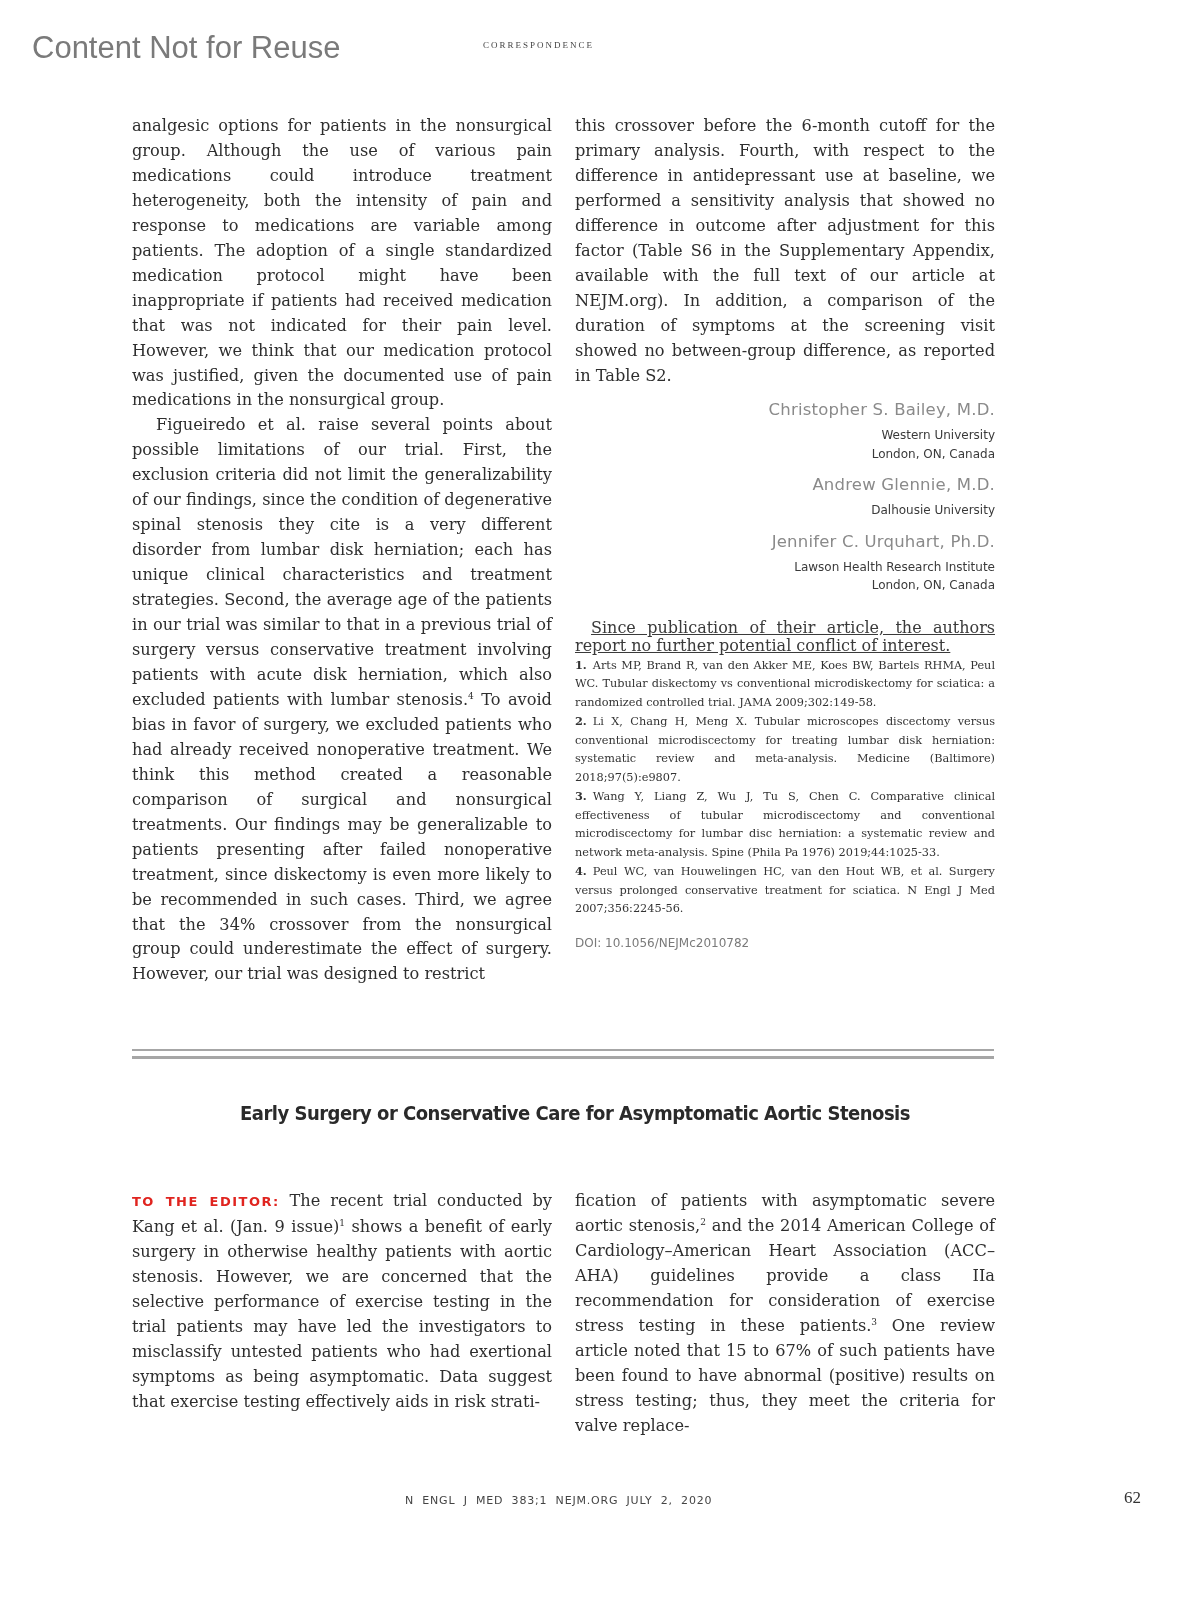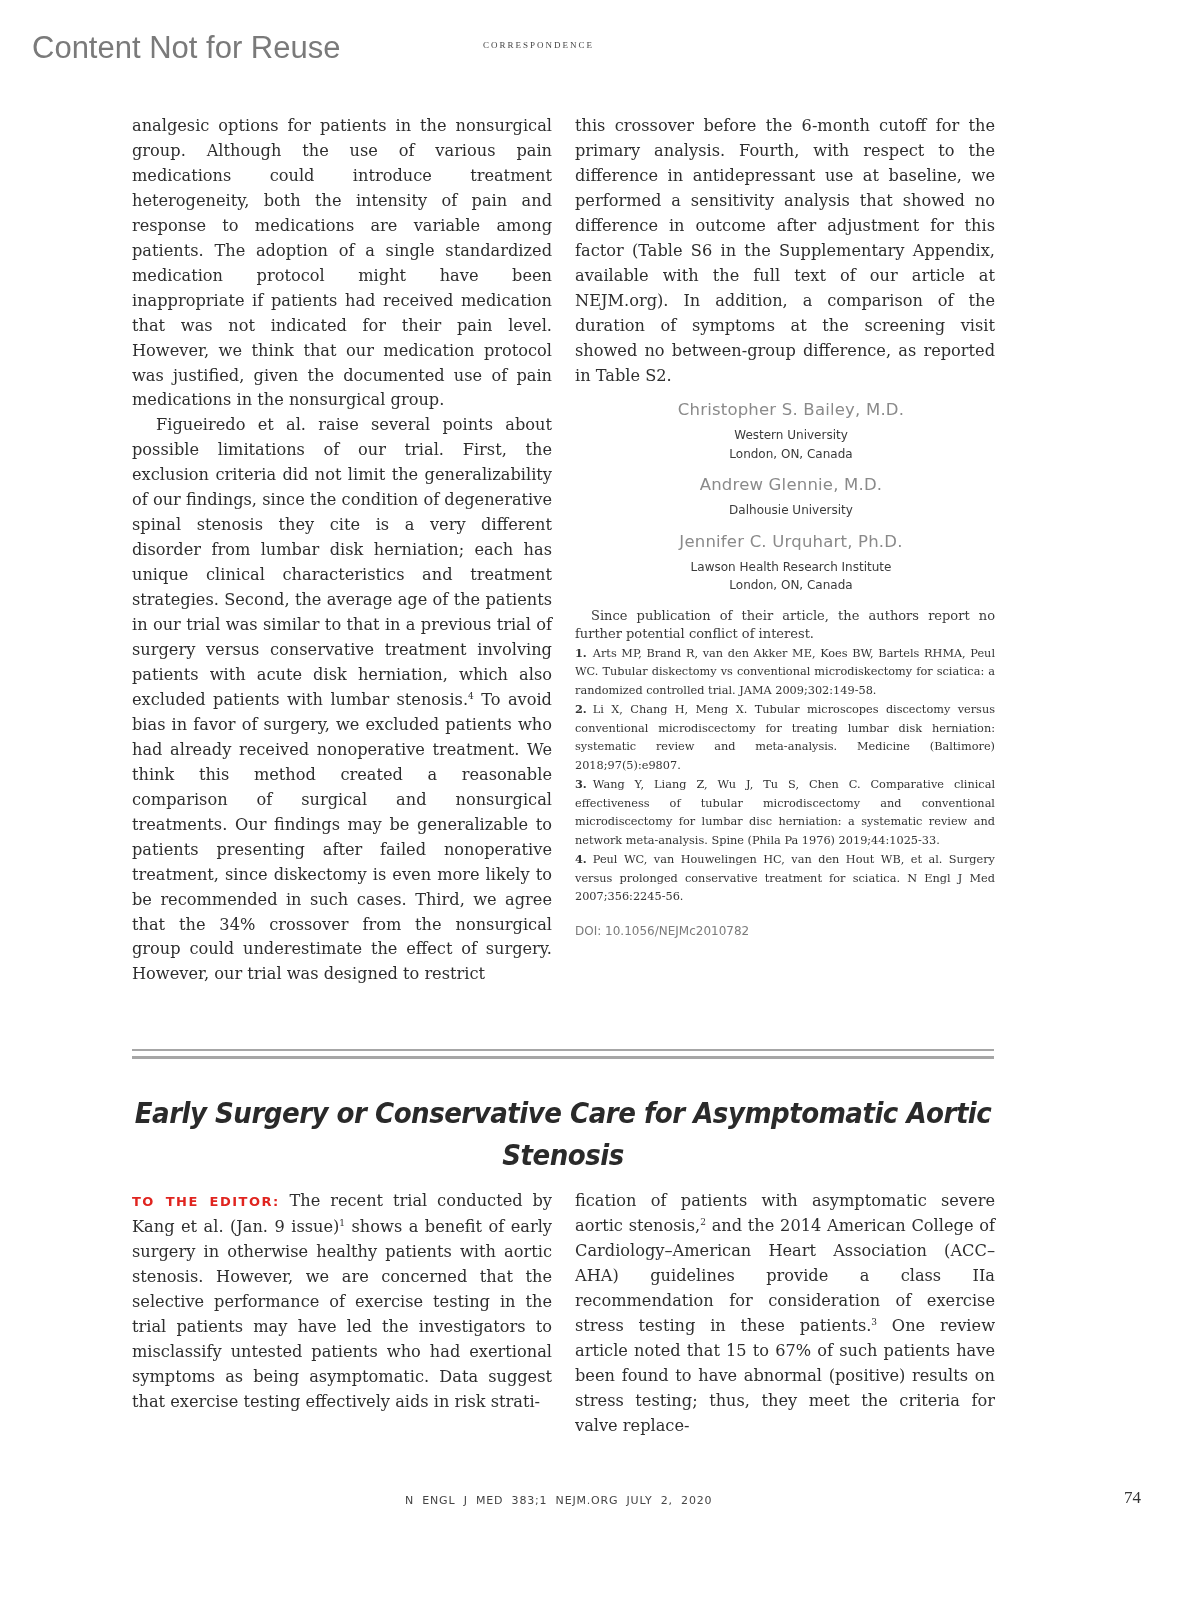--- a/index.html
+++ b/index.html
@@ -16,36 +16,36 @@
   .col {
     position: absolute; width: 420px;
     font-family: "DejaVu Serif", serif; font-size: 16.2px; line-height: 24.95px;
     text-align: justify; color: #2e2e2e;
   }
   .col p { margin: 0; }
   .col p.indent { text-indent: 24px; }
   .col-left-top { left: 132px; top: 114px; }
   .col-right-top { left: 575px; top: 114px; width: 420px; }
   sup { font-size: 9px; line-height: 0; vertical-align: super; }
-  .sig { font-family: "DejaVu Sans", sans-serif; text-align: center; margin-left: 12px; }
+  .sig { font-family: "DejaVu Sans", sans-serif; text-align: right; margin-left: 12px; }
   .sig-name { font-size: 16.5px; color: #8a8a8a; margin-top: 10px; line-height: 24px; letter-spacing: 0.2px; }
   .sig-aff { font-size: 12px; color: #3a3a3a; line-height: 18.5px; margin-top: 4px; }
   .disclosure {
-    font-family: "DejaVu Serif", serif; font-size: 13px; line-height: 18.5px;
-    color: #3a3a3a; text-indent: 16px; margin-top: 12px; text-align: justify;
+    font-family: "DejaVu Serif", serif; font-size: 16px; line-height: 18.5px;
+    color: #3a3a3a; text-indent: 16px; margin-top: 24px; text-align: justify; text-decoration: underline;
   }
   .refs { margin-top: 0; font-family: "DejaVu Serif", serif; font-size: 11.3px; line-height: 18.5px; color: #333; text-align: justify; }
   .ref-num { font-weight: bold; margin-right: 6px; }
   .doi { font-family: "DejaVu Sans", sans-serif; font-size: 12px; color: #7a7a7a; margin-top: 12px; }
   .rule1 { position: absolute; left: 132px; width: 862px; top: 1049px; height: 2px; background: #a6a6a6; }
   .rule2 { position: absolute; left: 132px; width: 862px; top: 1056px; height: 3px; background: #a6a6a6; }
   .article-title {
-    position: absolute; left: 132px; width: 862px; top: 1092px; text-align: center;
-    font-family: "DejaVu Sans Condensed", "DejaVu Sans", sans-serif; font-size: 29px; line-height: 42px;
-    font-weight: bold; color: #2a2a2a; letter-spacing: -0.5px; font-style: italic;
+    position: absolute; left: 144px; width: 862px; top: 1092px; text-align: center;
+    font-family: "DejaVu Sans Condensed", "DejaVu Sans", sans-serif; font-size: 20px; line-height: 42px;
+    font-weight: bold; color: #2a2a2a; letter-spacing: -0.5px;
   }
   .col-left-bottom { left: 132px; top: 1189px; }
   .col-right-bottom { left: 575px; top: 1189px; width: 420px; }
   .to-editor { color: #e0241f; font-family: "DejaVu Sans", sans-serif; font-weight: bold; font-size: 13px; letter-spacing: 1.5px; }
   .footer {
     position: absolute; left: 405px; top: 1494px;
     font-family: "DejaVu Sans", sans-serif; font-size: 11px; color: #444; letter-spacing: 0.8px; word-spacing: 4px;
   }
   .page-num {
     position: absolute; left: 1124px; top: 1488px;
@@ -102,13 +102,13 @@
 
 <div class="col col-left-bottom">
   <p><span class="to-editor">TO THE EDITOR:</span><span> The recent trial conducted by Kang et al. (Jan. 9 issue)</span><sup>1</sup><span> shows a benefit of early surgery in otherwise healthy patients with aortic stenosis. However, we are concerned that the selective performance of exercise testing in the trial patients may have led the investigators to misclassify untested patients who had exertional symptoms as being asymptomatic. Data suggest that exercise testing effectively aids in risk strati-</span></p>
 </div>
 
 <div class="col col-right-bottom">
   <p><span>fication of patients with asymptomatic severe aortic stenosis,</span><sup>2</sup><span> and the 2014 American College of Cardiology–American Heart Association (ACC–AHA) guidelines provide a class IIa recommendation for consideration of exercise stress testing in these patients.</span><sup>3</sup><span> One review article noted that 15 to 67% of such patients have been found to have abnormal (positive) results on stress testing; thus, they meet the criteria for valve replace-</span></p>
 </div>
 
 <div class="footer">N ENGL J MED 383;1   NEJM.ORG   JULY 2, 2020</div>
-<div class="page-num">74</div>
+<div class="page-num">62</div>
 
 </body></html>

